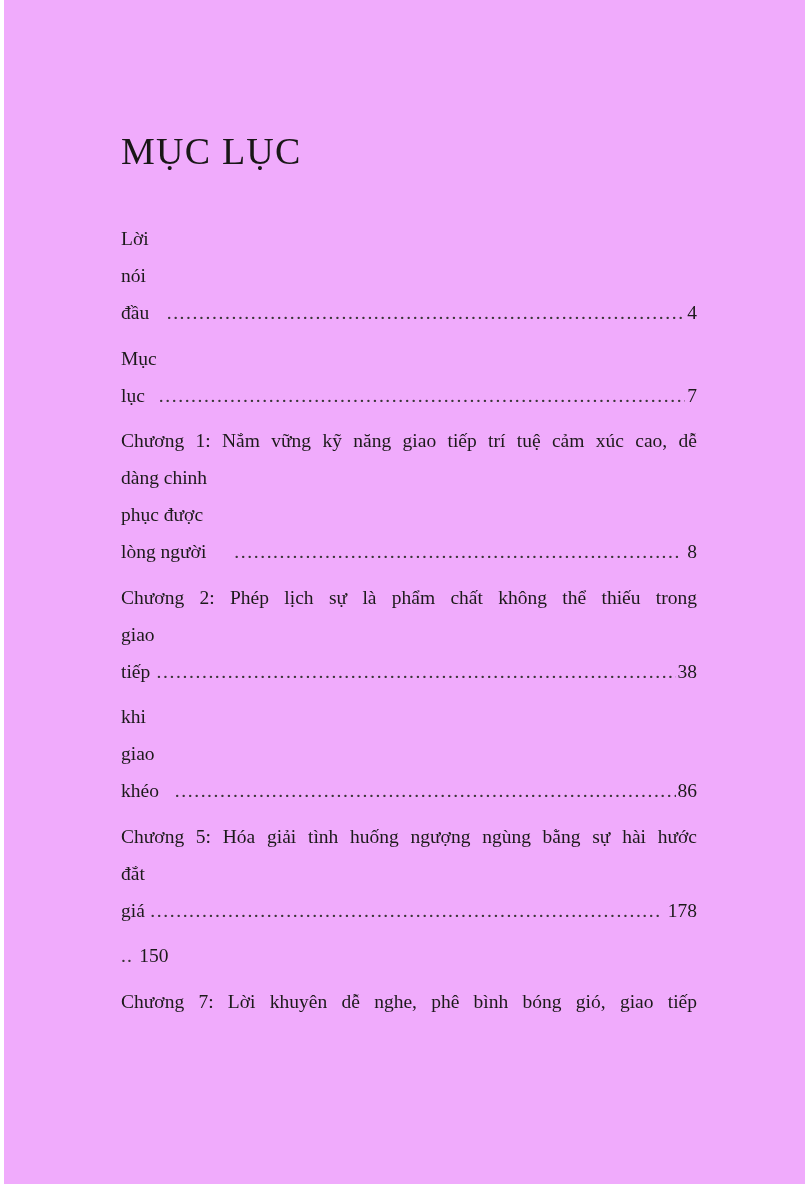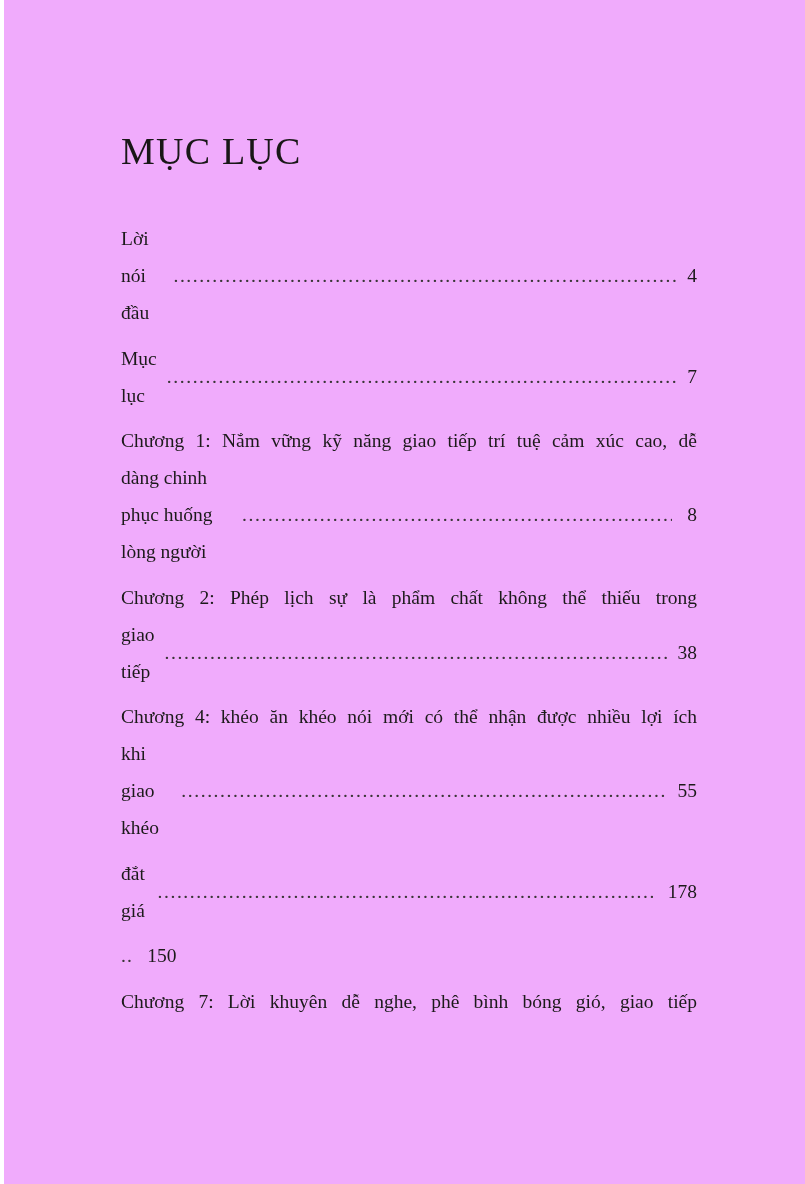--- a/index.html
+++ b/index.html
@@ -52,23 +52,22 @@
     margin: 0 0 8.5px 0;
     padding: 0;
     font-size: 19.5px;
     line-height: 37px;
     color: #1c1a1a;
   }
 
   
   .entry-row {
     display: flex;
-    align-items: center;
+    align-items: flex-end;
     width: 100%;
-    gap: 8px;
   }
 
   .entry-title {
     white-space: pre-wrap;
   }
 
   
   .entry-head {
     text-align: justify;
     text-align-last: justify;
@@ -126,42 +125,42 @@
         <li class="toc-entry">
           <div class="entry-row">
             <span class="entry-title">Mục lục </span>
             <span class="leader"></span>
             <span class="entry-page">7</span>
           </div>
         </li>
         <li class="toc-entry">
           <div class="entry-head">Chương 1: Nắm vững kỹ năng giao tiếp trí tuệ cảm xúc cao, dễ</div>
           <div class="entry-row">
-            <span class="entry-title">dàng chinh phục huống lòng người </span>
+            <span class="entry-title">dàng chinh phục được lòng người </span>
             <span class="leader"></span>
             <span class="entry-page gap">8</span>
           </div>
         </li>
         <li class="toc-entry">
           <div class="entry-head">Chương 2: Phép lịch sự là phẩm chất không thể thiếu trong</div>
           <div class="entry-row">
             <span class="entry-title">giao tiếp</span>
             <span class="leader"></span>
             <span class="entry-page">38</span>
           </div>
         </li>
         <li class="toc-entry">
-          <div class="entry-head">Chương 4: khéo ăn khéo nói mới có thể nhận được nhiều lợi ích</div>
           <div class="entry-row">
             <span class="entry-title">khi giao khéo </span>
             <span class="leader"></span>
-            <span class="entry-page">55</span>
+            <span class="entry-page">86</span>
           </div>
         </li>
         <li class="toc-entry">
+          <div class="entry-head">Chương 5: Hóa giải tình huống ngượng ngùng bằng sự hài hước</div>
           <div class="entry-row">
             <span class="entry-title">đắt giá </span>
             <span class="leader"></span>
             <span class="entry-page gap">178</span>
           </div>
         </li>
         <li class="toc-entry">
           <div class="entry-row">
             <span class="leader-short">..</span>
             <span class="entry-page gap">150</span>

